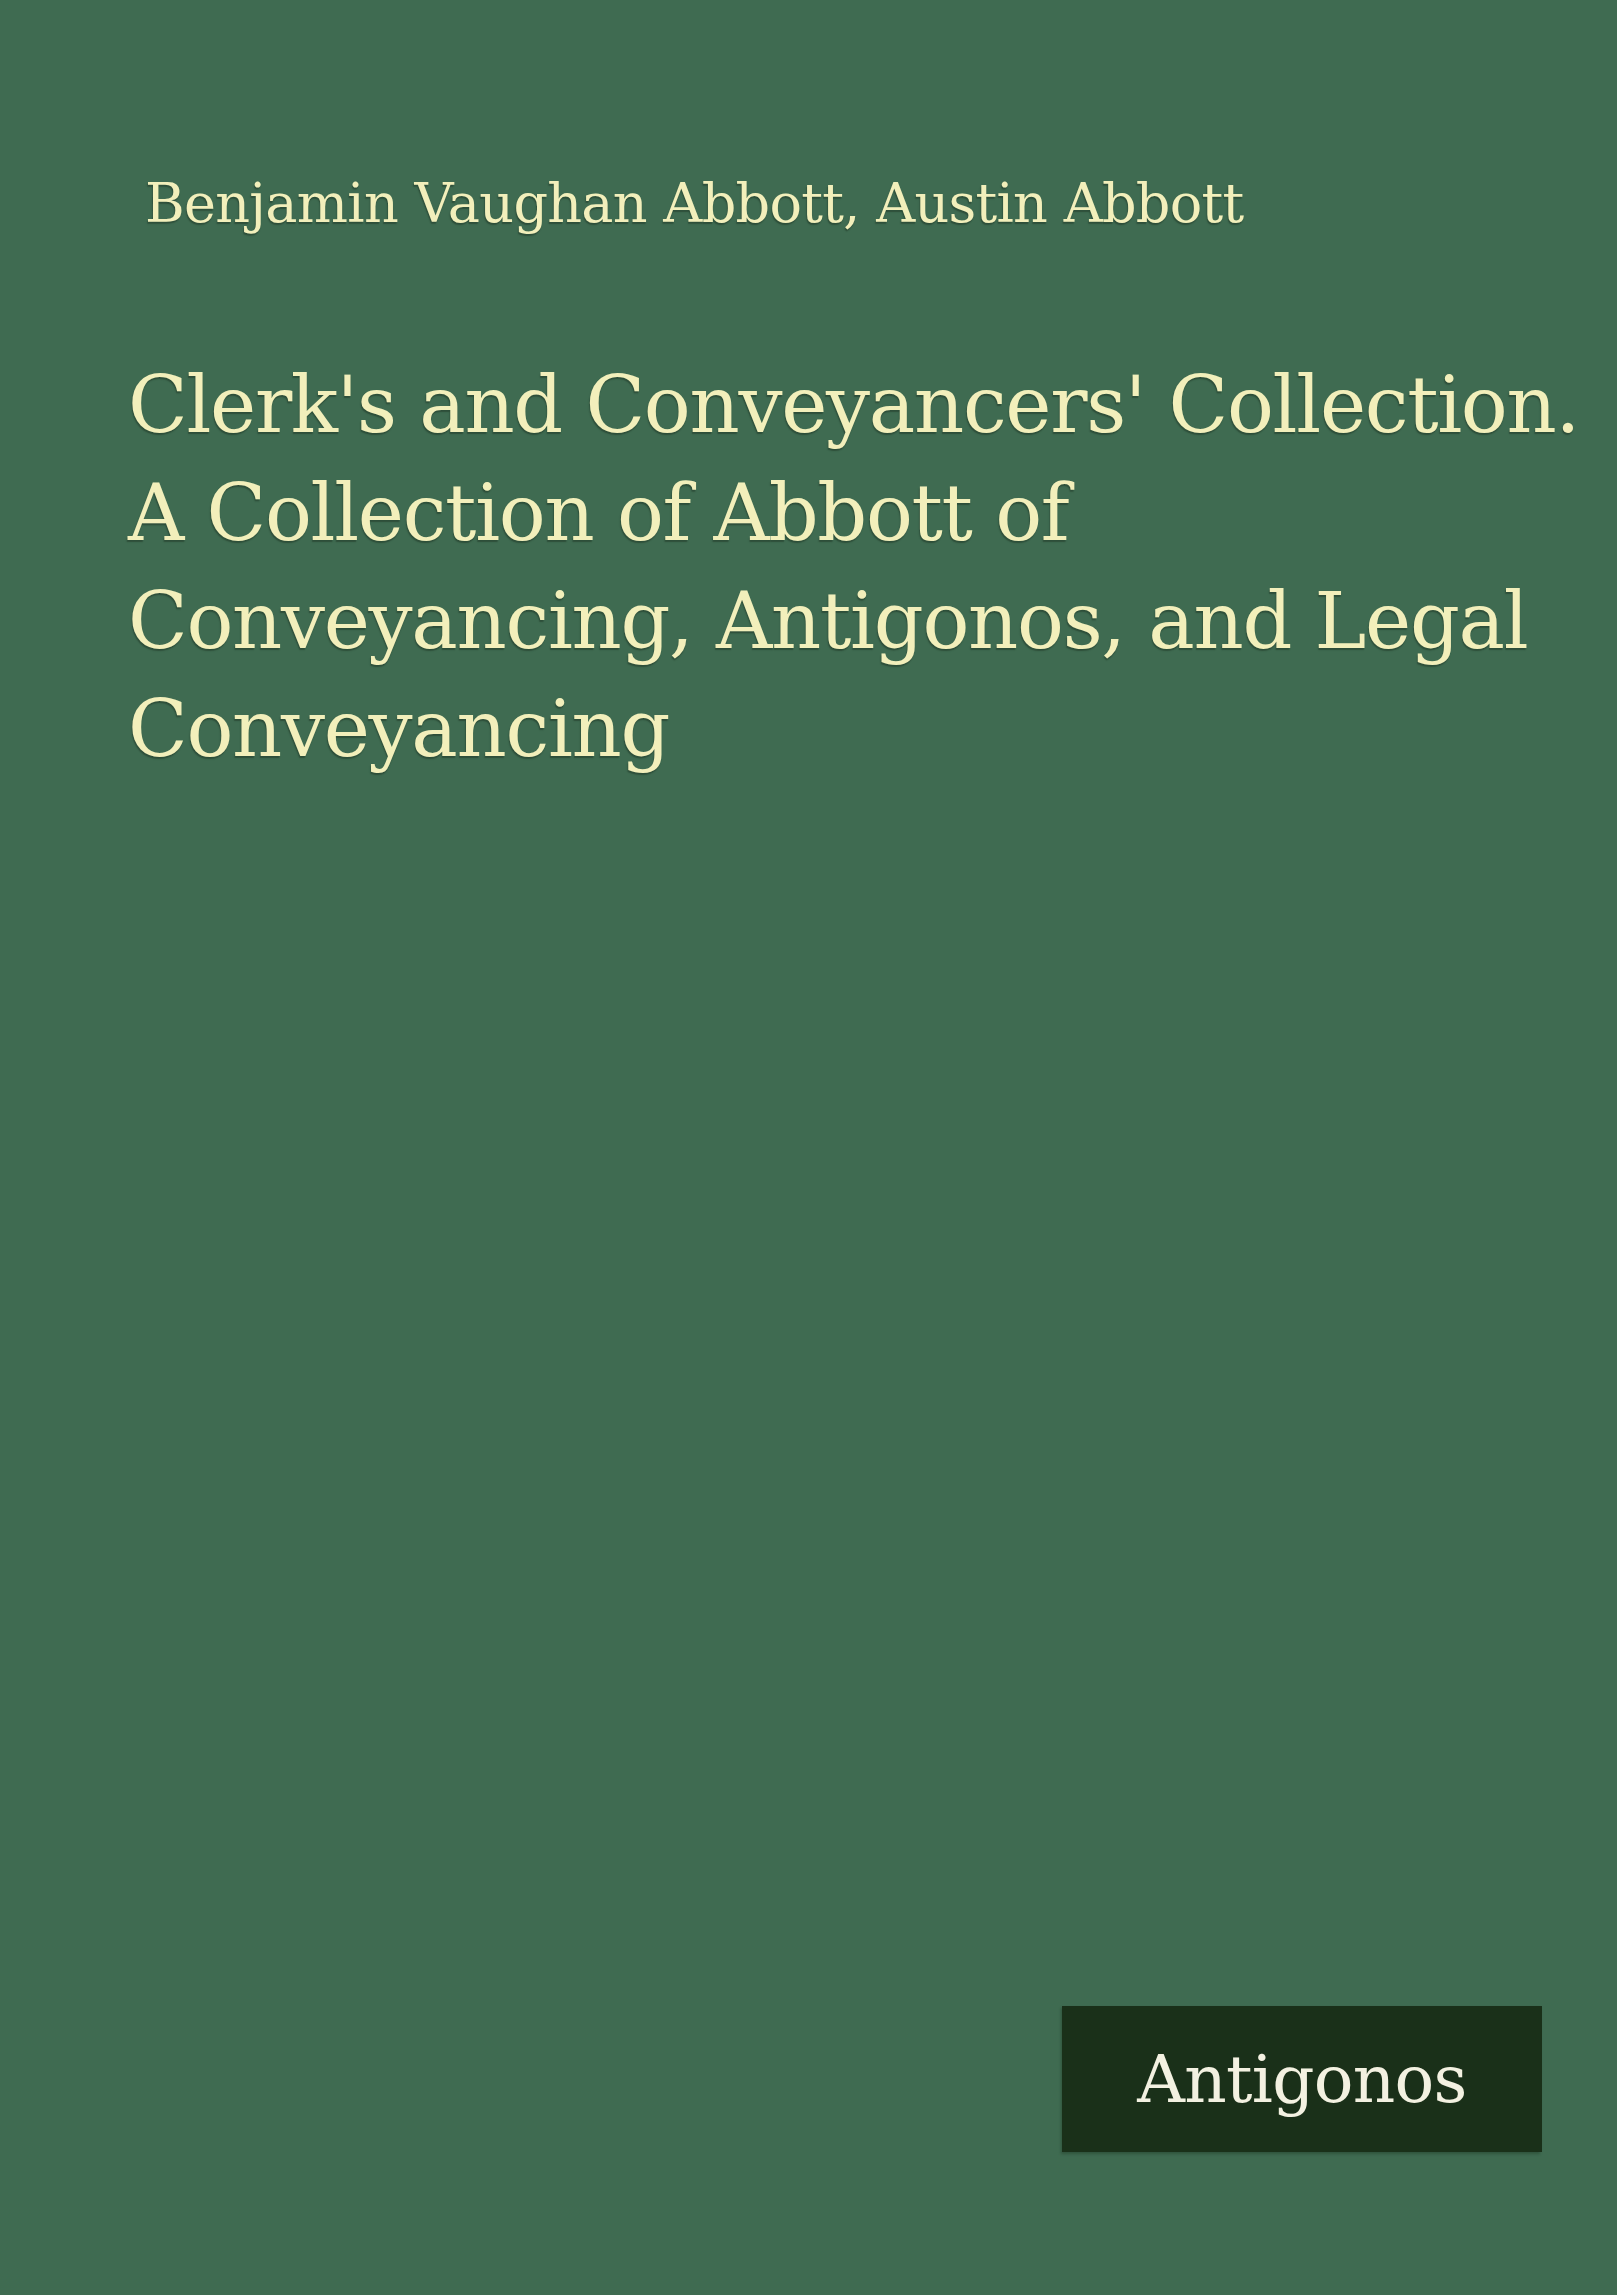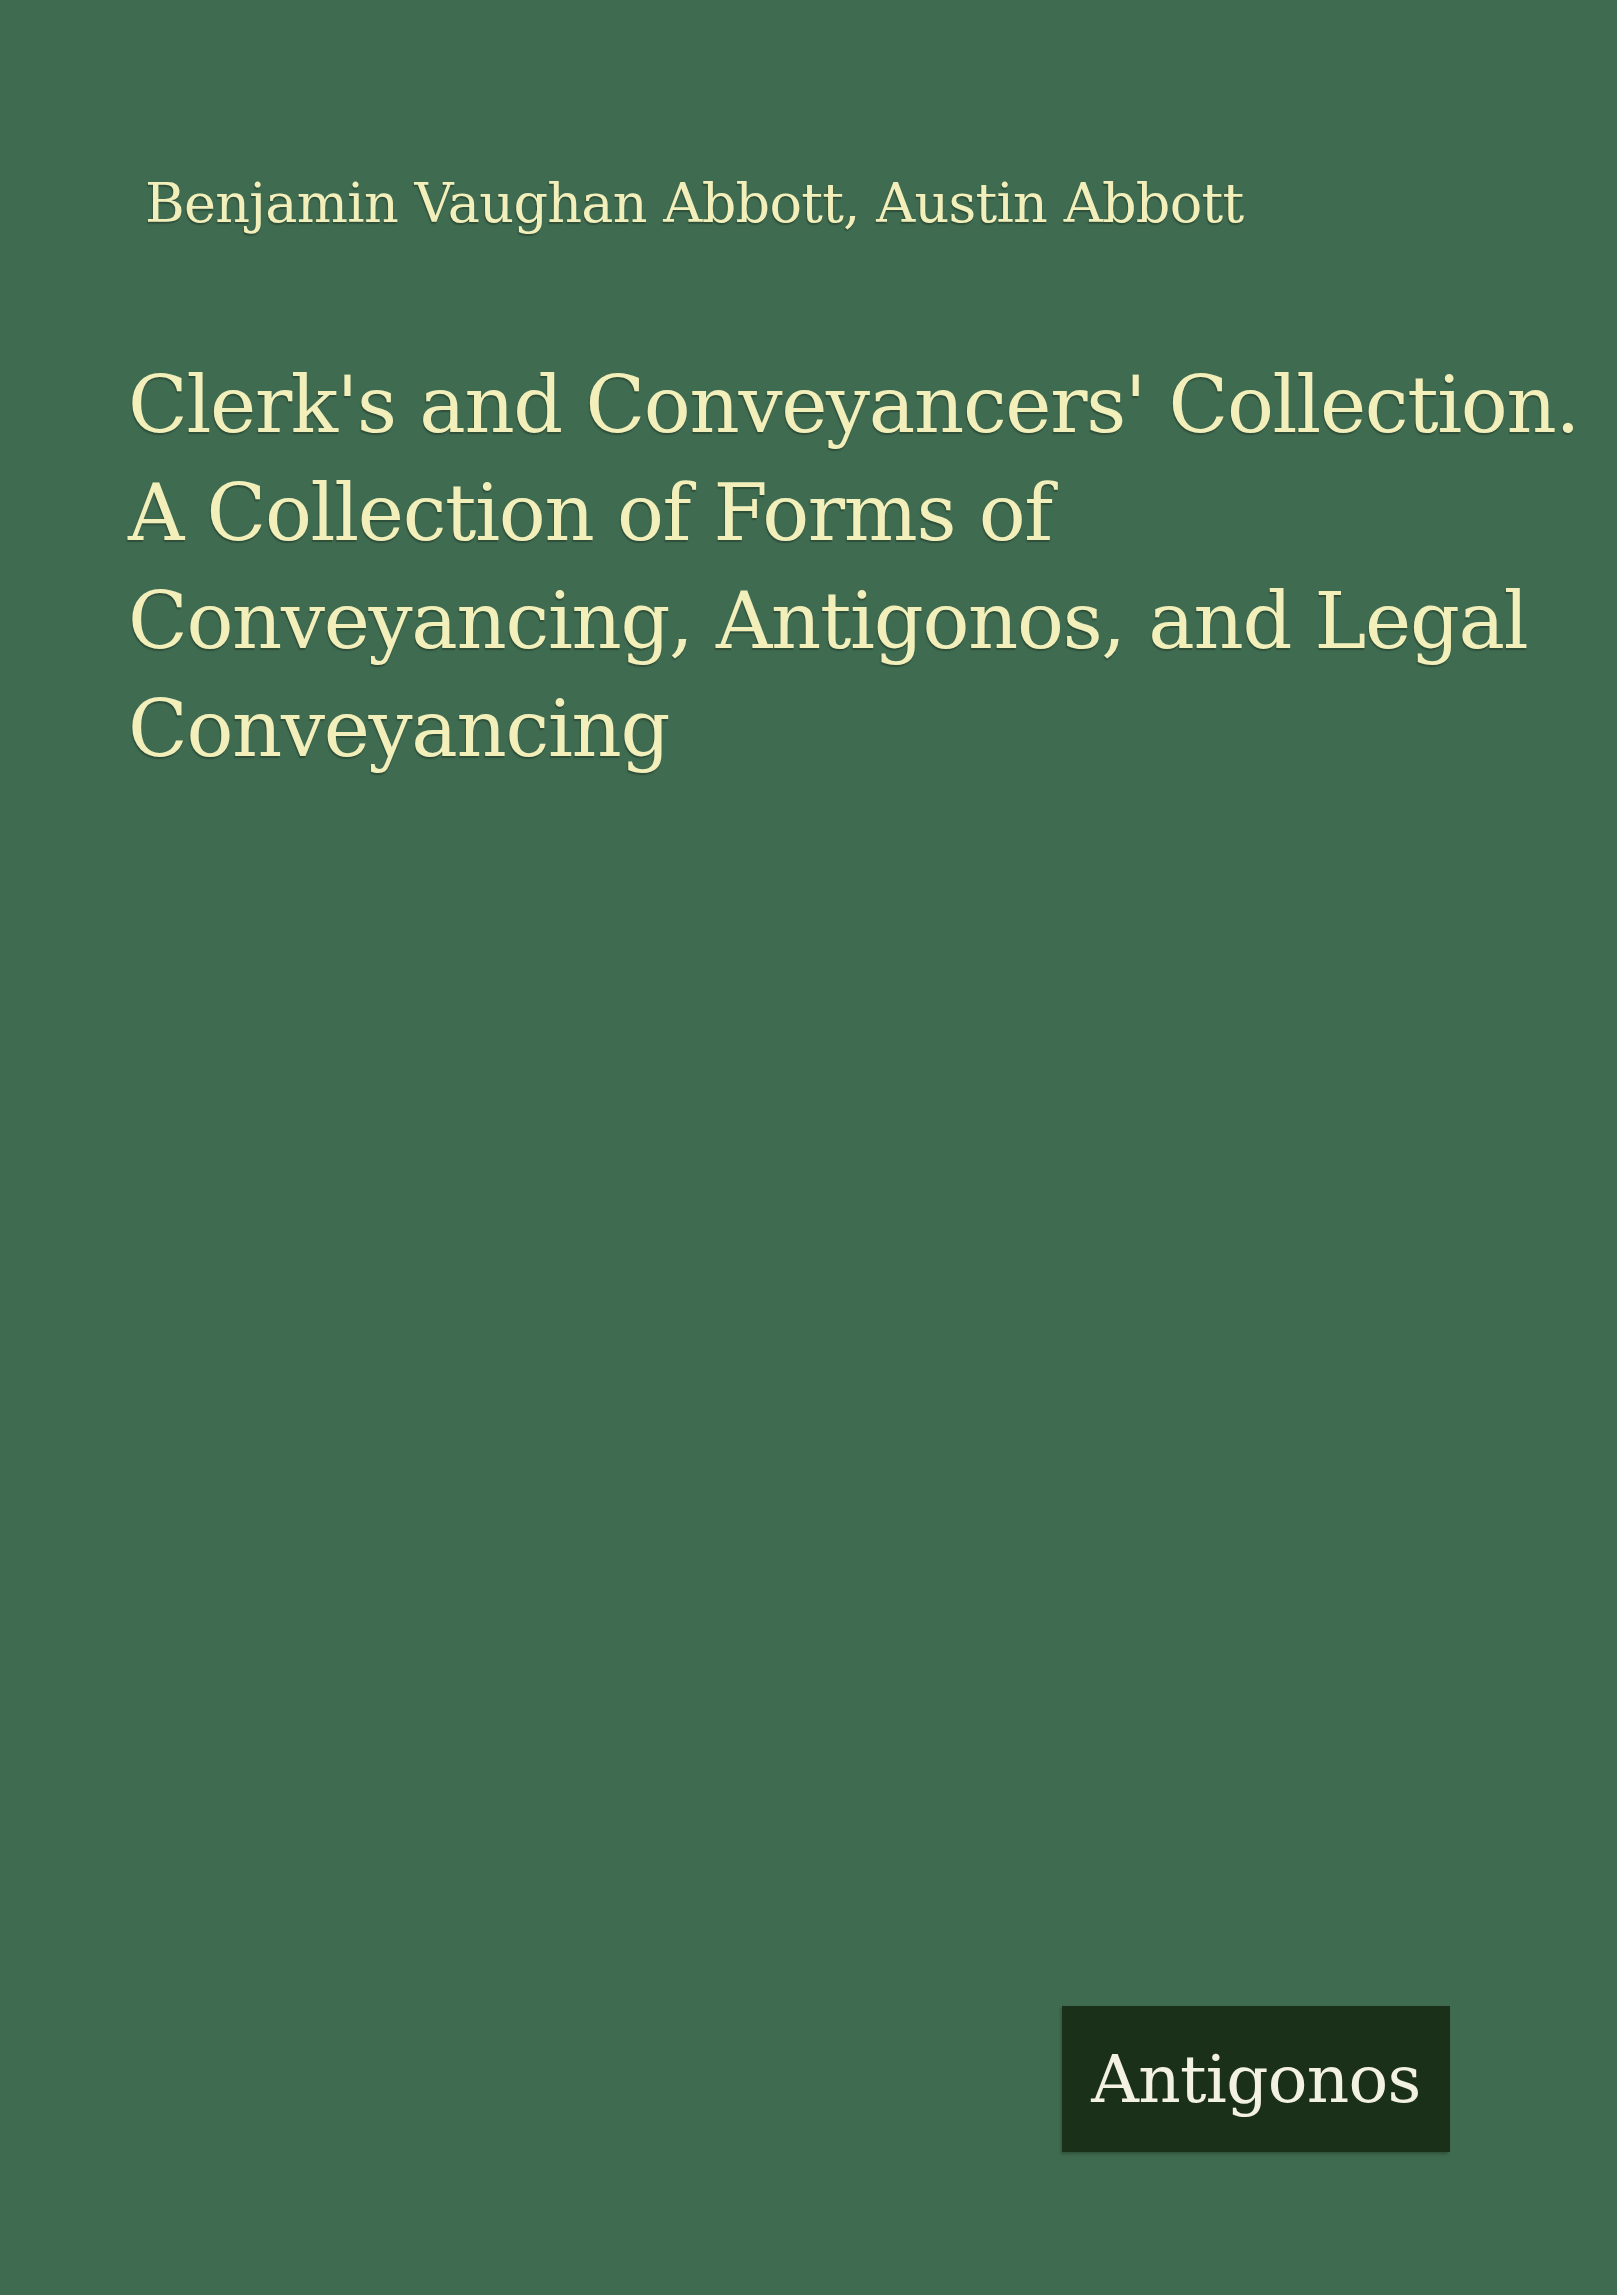--- a/index.html
+++ b/index.html
@@ -38,21 +38,21 @@
     color: #F2EFBB;
     text-shadow: -0.7px 2px 1.3px rgba(25, 45, 28, 0.45);
   }
   .title-line {
     white-space: nowrap;
   }
   .publisher-box {
     position: absolute;
     left: 1062px;
     top: 2006px;
-    width: 388px;
+    width: 480px;
     height: 146px;
     background: #1A3019;
     display: flex;
     align-items: center;
     justify-content: center;
     box-shadow: -1.3px 2px 2.7px rgba(20, 38, 24, 0.35);
   }
   .publisher-name {
     font-size: 66px;
     color: #F3F1E1;
@@ -62,21 +62,21 @@
 </style>
 </head>
 <body>
 
 <div class="page">
 
   <div class="author-line">Benjamin Vaughan Abbott, Austin Abbott</div>
 
   <div class="title-block">
     <div class="title-line">Clerk's and Conveyancers' Collection.</div>
-    <div class="title-line">A Collection of Forms of</div>
+    <div class="title-line">A Collection of Abbott of</div>
     <div class="title-line">Conveyancing, Antigonos, and Legal</div>
     <div class="title-line">Conveyancing</div>
   </div>
 
   <div class="publisher-box">
     <span class="publisher-name">Antigonos</span>
   </div>
 
 </div>
 

